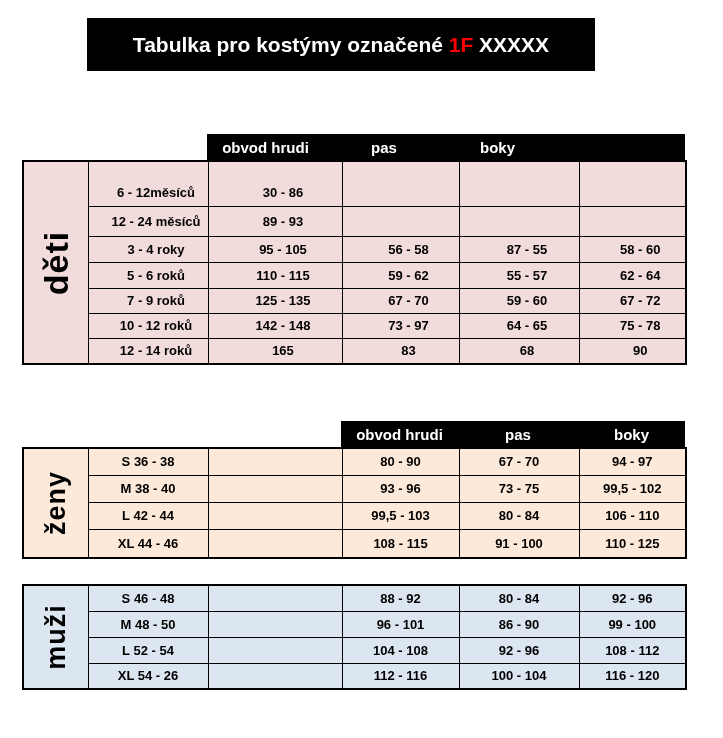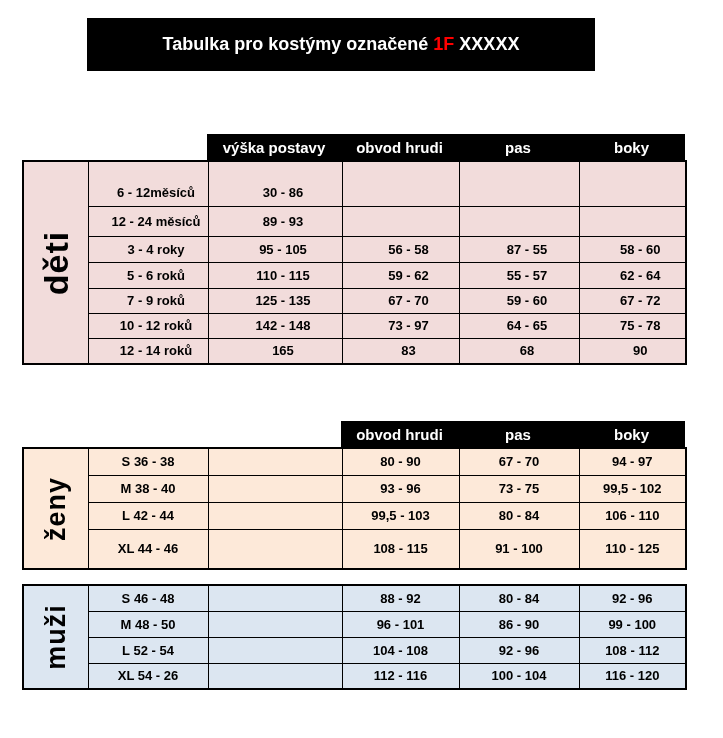--- a/index.html
+++ b/index.html
@@ -8,21 +8,21 @@
     background:#ffffff;
     font-family:"Liberation Sans", sans-serif;
     overflow:hidden;
   }
   .title-bar {
     position:absolute; left:87px; top:18px; width:508px; height:53px;
     background:var(--header-bg,#000);
     display:flex; align-items:center; justify-content:center;
   }
   .title-inner {
-    color:#fff; font-weight:bold; font-size:18px; white-space:pre;
+    color:#fff; font-weight:bold; font-size:21px; white-space:pre;
   }
   .title-inner .hl { color:var(--hl,#ff0000); }
 
   .header-bar {
     position:absolute; height:26px; background:var(--header-bg,#000);
     display:flex; align-items:stretch;
   }
   .hcell {
     color:#ffffff; font-weight:bold; font-size:15px;
     display:flex; align-items:center; justify-content:center;
@@ -62,21 +62,20 @@
   #men-table       { left:22px;  top:584px; }
 </style>
 </head>
 <body style="--header-bg: #000000; --hl: #ff0000; --children-bg: #f2dcdb; --women-bg: #fde9d9; --men-bg: #dce6f1;">
 
 <div class="title-bar">
   <span class="title-inner"><span>Tabulka pro kostýmy označené </span><span class="hl">1F</span><span> XXXXX</span></span>
 </div>
 
 <div id="children-header" class="header-bar">
-    <div class="hcell" style="width: 134px;">výška postavy</div>
     <div class="hcell" style="width: 117px;">obvod hrudi</div>
     <div class="hcell" style="width: 120px;">pas</div>
     <div class="hcell" style="width: 107px;">boky</div>
   </div>
 <table id="children-table" class="body-table">
     <colgroup>
       <col style="width: 65px;">
       <col style="width: 120px;">
       <col style="width: 134px;">
       <col style="width: 117px;">
@@ -171,21 +170,21 @@
         <td>73 - 75</td>
         <td>99,5 - 102</td>
       </tr>
       <tr style="height: 27px;">
         <td>L 42 - 44</td>
         <td></td>
         <td>99,5 - 103</td>
         <td>80 - 84</td>
         <td>106 - 110</td>
       </tr>
-      <tr style="height: 40px; margin-left: 12px;">
+      <tr style="height: 29px; margin-left: 12px;">
         <td>XL 44 - 46</td>
         <td></td>
         <td>108 - 115</td>
         <td>91 - 100</td>
         <td>110 - 125</td>
       </tr>
     </tbody>
   </table>
 
 <table id="men-table" class="body-table">

